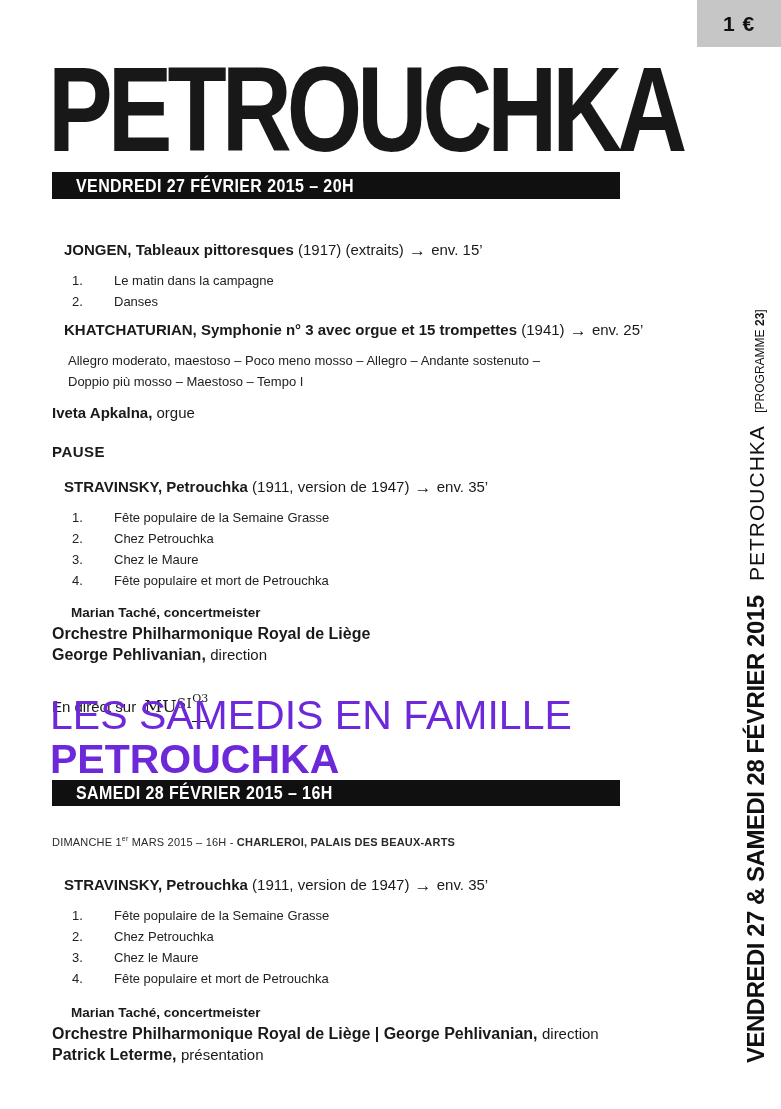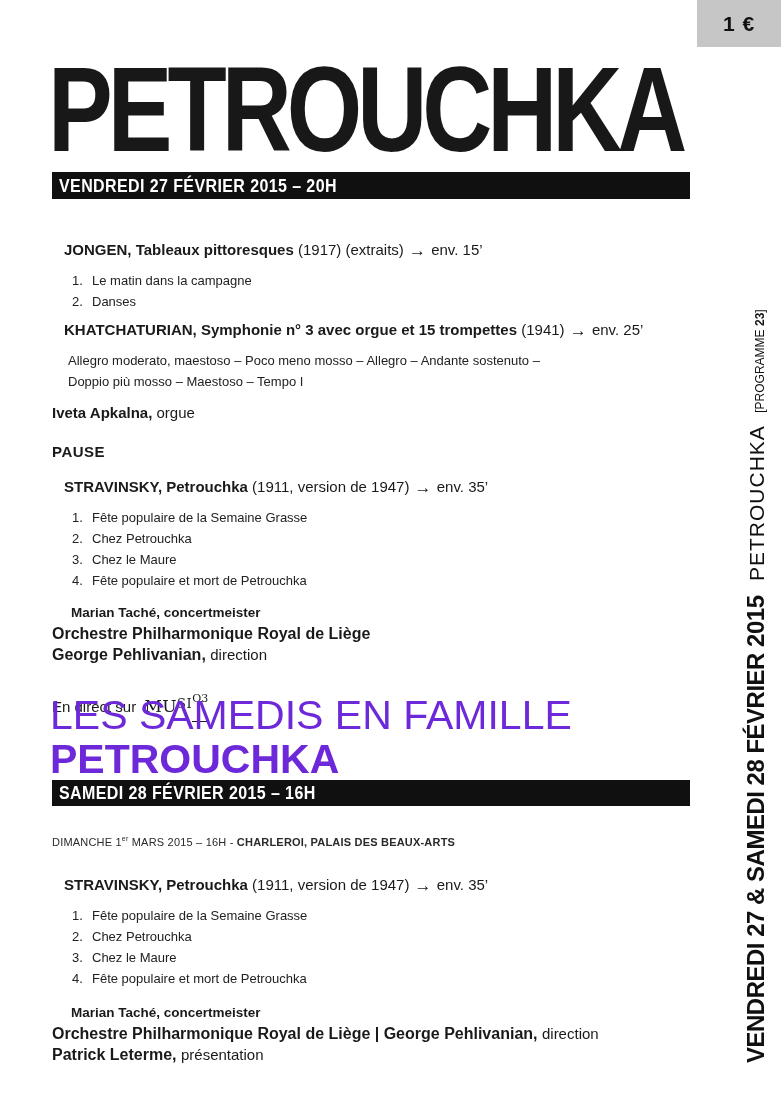--- a/index.html
+++ b/index.html
@@ -35,27 +35,27 @@
     color: #181818;
     transform: scaleY(1.25);
     transform-origin: top left;
     white-space: nowrap;
   }
 
   
   .date-bar {
     position: absolute;
     left: 52px;
-    width: 638px;
+    width: 568px;
     background: #101010;
     color: #ffffff;
     display: flex;
     align-items: center;
     box-sizing: border-box;
-    padding-left: 7px;
+    padding-left: 24px;
   }
   .date-bar span {
     font-weight: bold;
     font-size: 16px;
     letter-spacing: 0.4px;
     transform: scaleY(1.12);
     transform-origin: left center;
     white-space: nowrap;
   }
   .date-bar-fri { top: 172px; height: 27px; }
@@ -67,21 +67,21 @@
   .program-sat { top: 832px; }
 
   .work-heading { margin: 12px; font-size: 15px; line-height: 16px; }
   .wb { font-weight: bold; }
   .wd { font-weight: normal; }
   .arrow { font-size: 17px; font-weight: normal; padding: 0 1px; position: relative; top: 1px; }
 
   .mvt-list { margin-top: 5px; }
   .mvt { display: flex; margin-left: 20px; font-size: 13px; line-height: 21px; color: #222; }
   .mvt-num { width: 20px; flex: 0 0 20px; }
-  .mvt-label { flex: 1; }
+  .mvt-label { flex: 1; margin-left: 22px; }
 
   .mt-khatch { margin-top: 10px; }
   .mvt-lines { margin-top: 4px; }
   .mvt-line { margin-left: 16px; font-size: 13px; line-height: 21px; color: #222; }
 
   .soloist { margin: 12px 0 0 0; font-size: 15px; line-height: 18px; }
   .pause { margin: 22px 0 0 0; font-size: 15px; line-height: 15px; font-weight: bold; letter-spacing: 0.5px; }
   .mt-strav { margin-top: 20px; }
 
   .credits { margin-top: 12px; }

